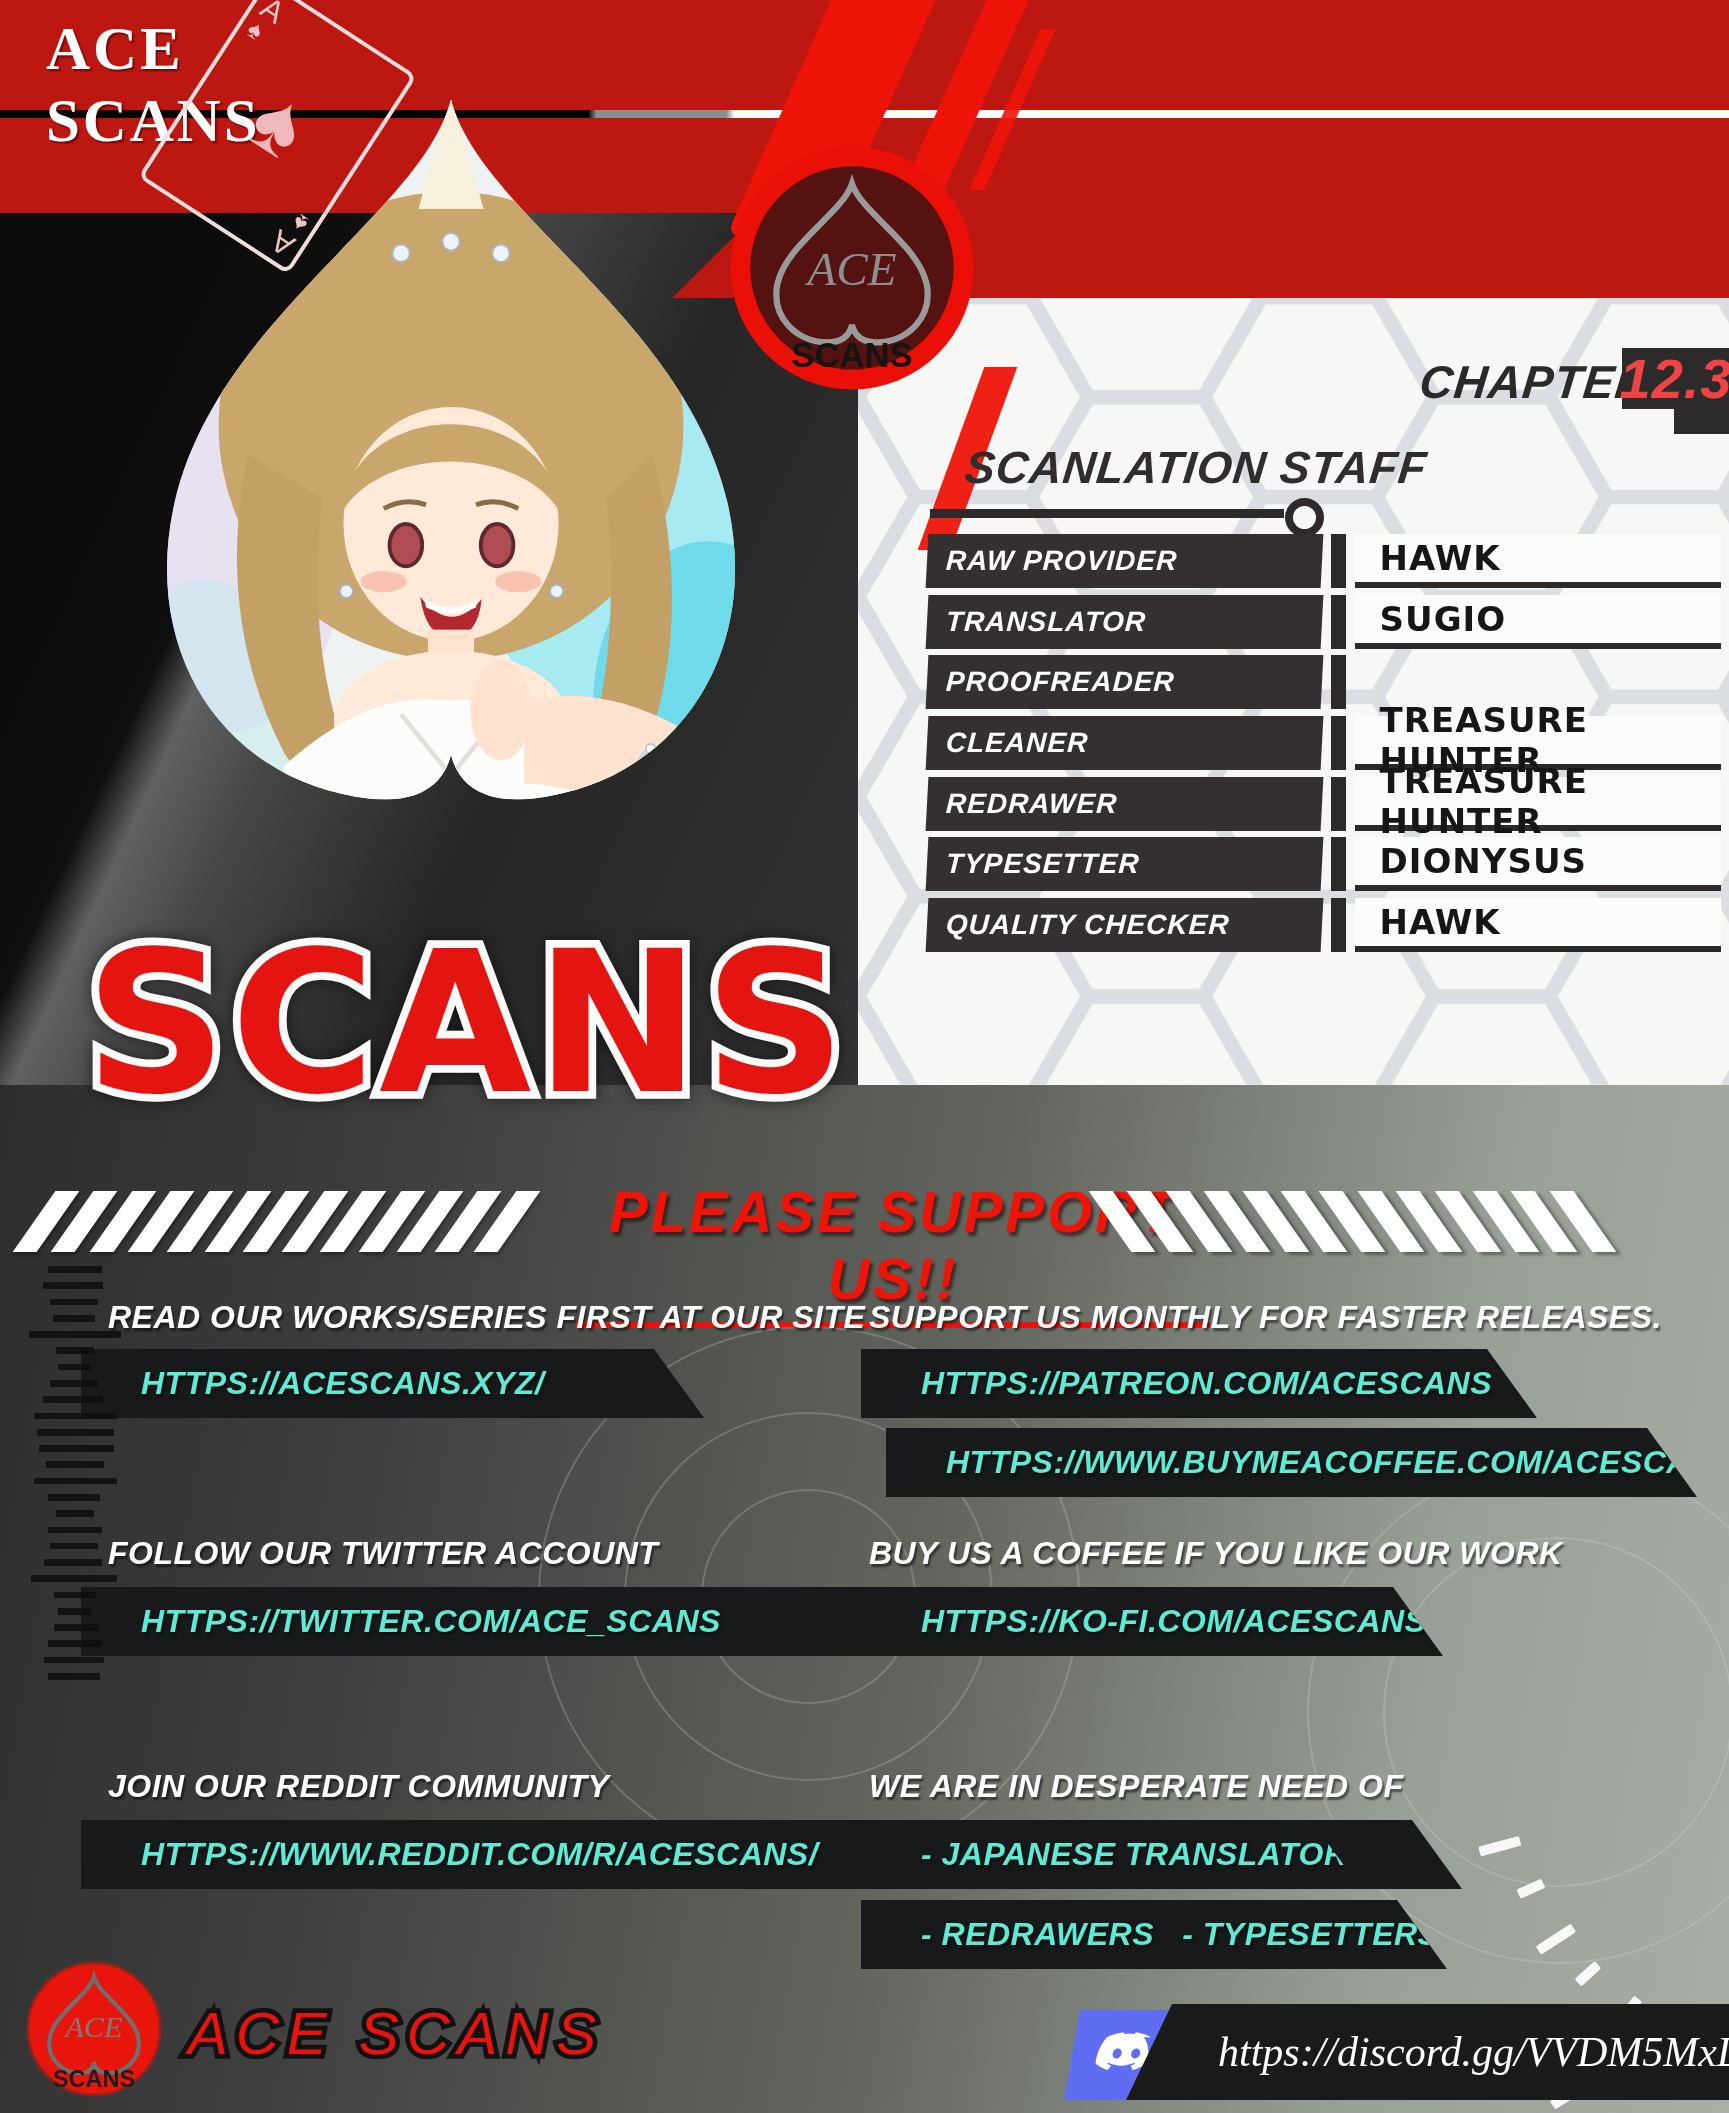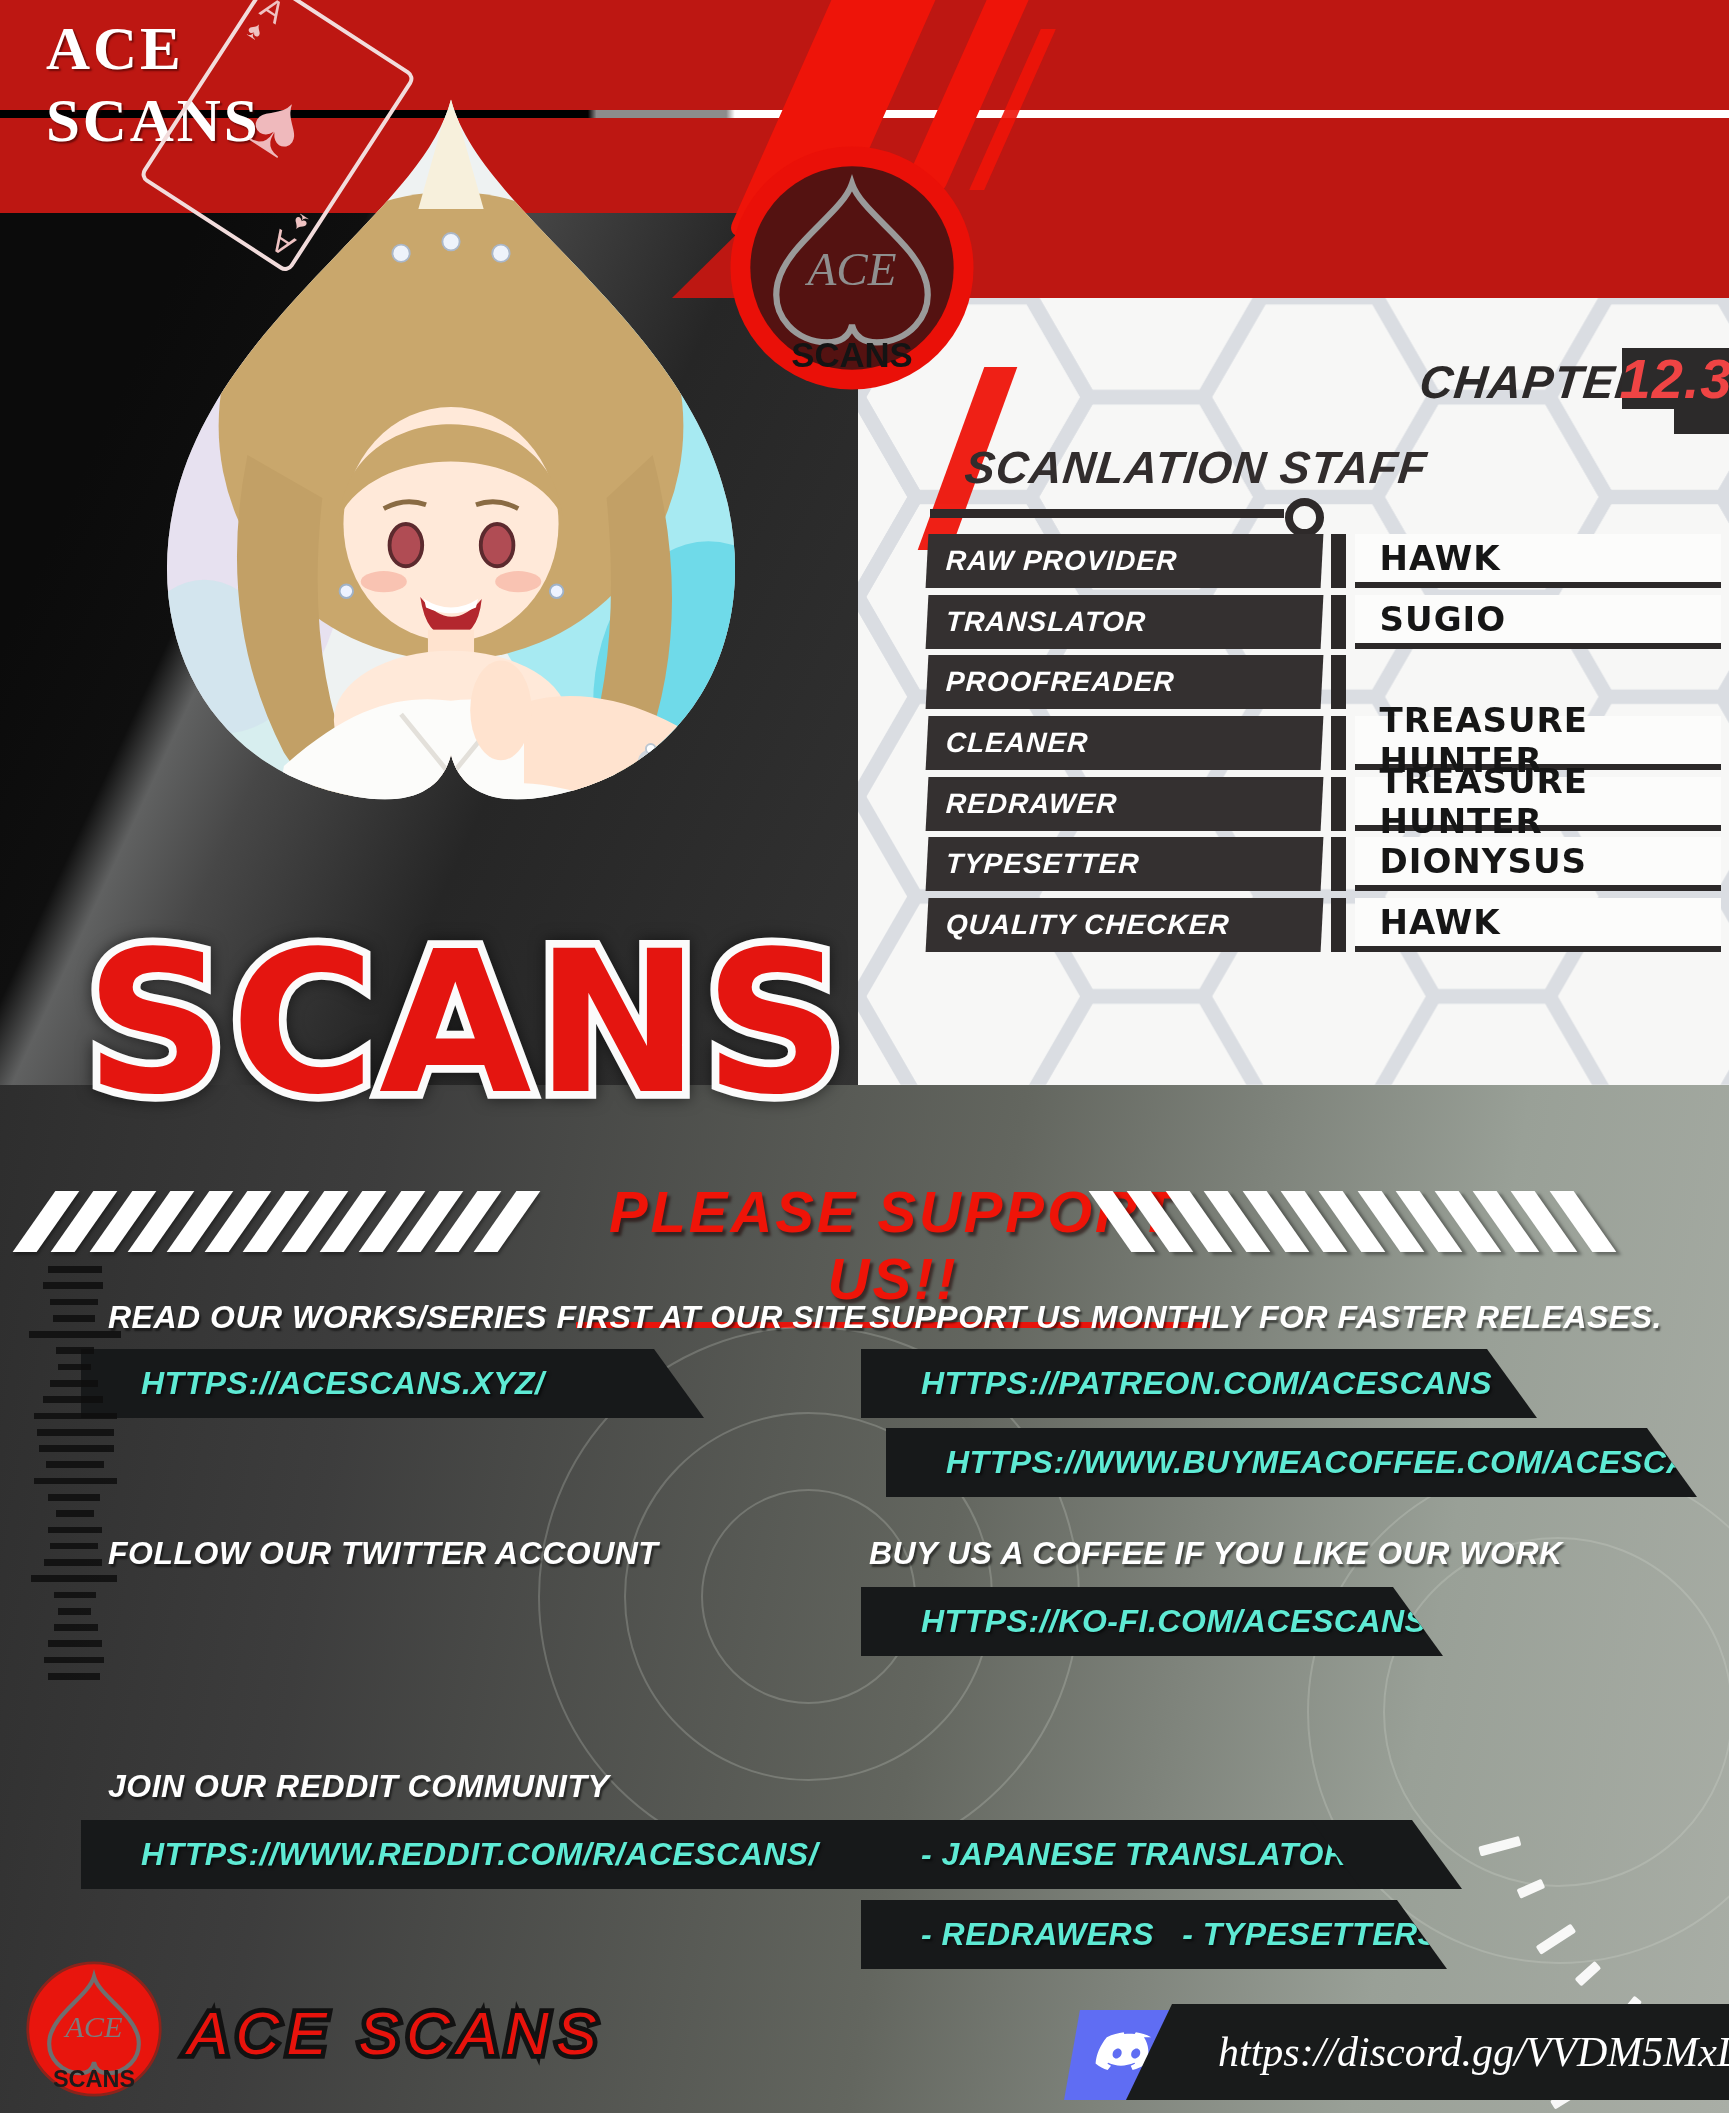--- a/index.html
+++ b/index.html
@@ -328,31 +328,33 @@
   <div class="tick" style="left:1583px;top:1960px;height:27px;transform:rotate(48deg);"></div>
   <div class="tick" style="left:1620px;top:1994px;height:42px;transform:rotate(39deg);"></div>
   <div class="tick" style="left:1662px;top:2021px;height:27px;transform:rotate(30deg);"></div>
   <div class="tick" style="left:1595px;top:2046px;height:44px;transform:rotate(52deg);"></div>
   <div class="tick" style="left:1560px;top:2083px;height:29px;transform:rotate(58deg);"></div>
 
   <div class="sec-heading" style="left:108px;top:1299px;">READ OUR WORKS/SERIES FIRST AT OUR SITE</div>
   <div class="link-bar" style="left:81px;top:1349px;width:623px;">HTTPS://ACESCANS.XYZ/</div>
 
   <div class="sec-heading" style="left:108px;top:1535px;">FOLLOW OUR TWITTER ACCOUNT</div>
+  <div class="link-bar" style="left:81px;top:1587px;width:1212px;">HTTPS://TWITTER.COM/ACE_SCANS</div>
 
   <div class="sec-heading" style="left:108px;top:1768px;">JOIN OUR REDDIT COMMUNITY</div>
   <div class="link-bar" style="left:81px;top:1820px;width:1381px;">HTTPS://WWW.REDDIT.COM/R/ACESCANS/</div>
 
   <div class="sec-heading" style="left:869px;top:1299px;">SUPPORT US MONTHLY FOR FASTER RELEASES.</div>
   <div class="link-bar" style="left:861px;top:1349px;width:676px;">HTTPS://PATREON.COM/ACESCANS</div>
   <div class="link-bar" style="left:886px;top:1428px;width:811px;">HTTPS://WWW.BUYMEACOFFEE.COM/ACESCANS</div>
 
   <div class="sec-heading" style="left:869px;top:1535px;">BUY US A COFFEE IF YOU LIKE OUR WORK</div>
   <div class="link-bar" style="left:861px;top:1587px;width:582px;">HTTPS://KO-FI.COM/ACESCANS</div>
 
+  <div class="sec-heading" style="left:869px;top:1768px;">WE ARE IN DESPERATE NEED OF</div>
   <div class="link-bar" style="left:861px;top:1820px;width:500px;">- JAPANESE TRANSLATOR</div>
   <div class="link-bar" style="left:861px;top:1900px;width:586px;">- REDRAWERS &nbsp;&nbsp;- TYPESETTERS</div>
 
   <div class="ruler">
     <i style="width:54px;margin-left:19px"></i>
       <i style="width:60px;margin-left:14.4px"></i>
     <i style="width:48px;margin-left:21px"></i>
       <i style="width:42px;margin-left:24px"></i>
     <i style="width:92px;margin-left:0"></i>
       <i style="width:38px;margin-left:27px"></i>

